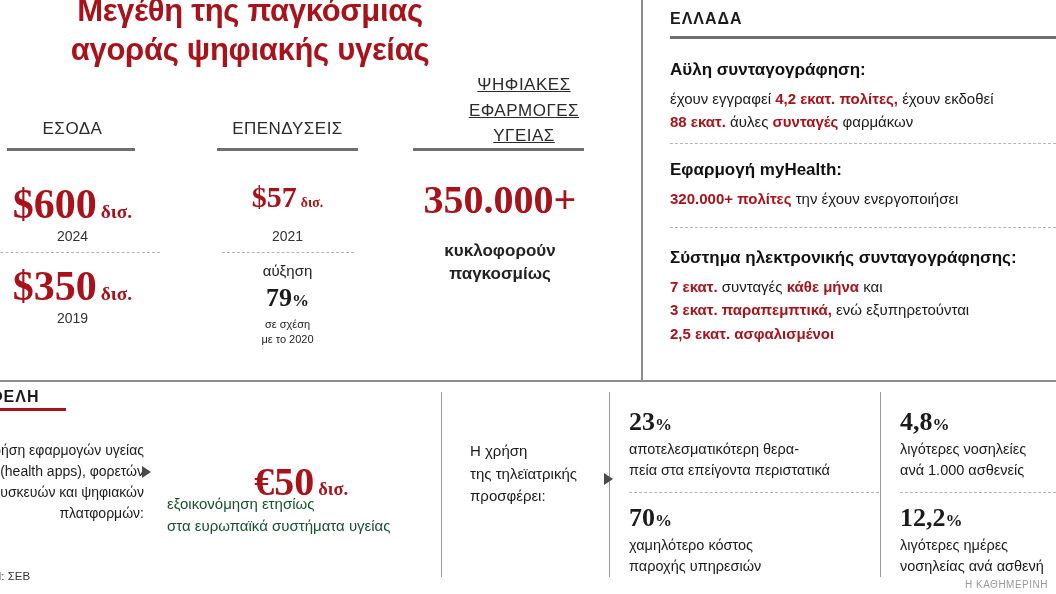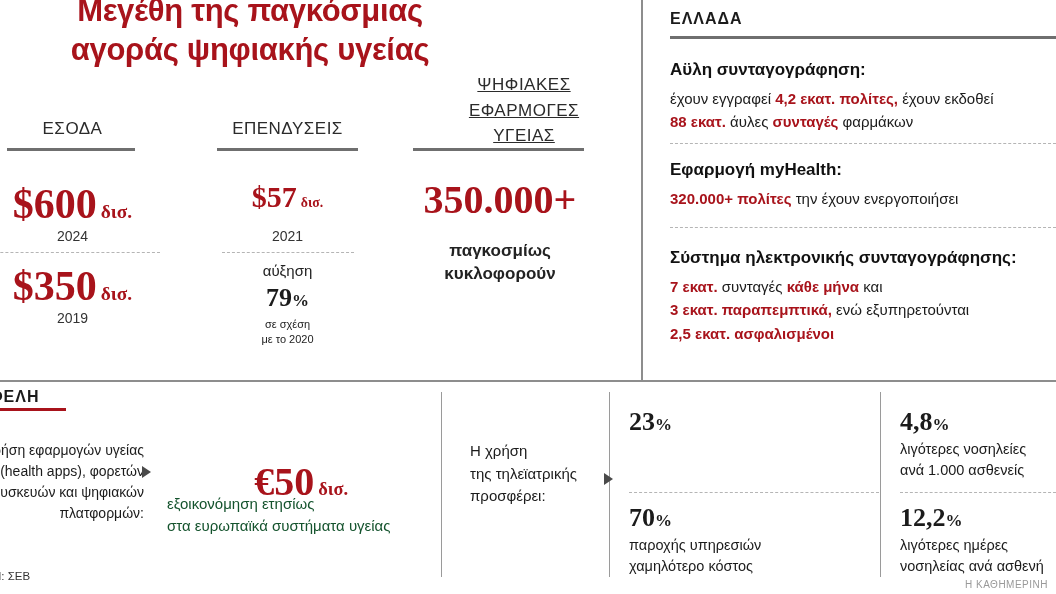--- a/index.html
+++ b/index.html
@@ -301,22 +301,22 @@
 
   <div class="col-head" style="left:424px; top:72px; width:200px; line-height:1.5;text-decoration:underline;">
     <div>ΨΗΦΙΑΚΕΣ</div>
     <div>ΕΦΑΡΜΟΓΕΣ</div>
     <div>ΥΓΕΙΑΣ</div>
   </div>
   <div class="col-rule" style="left:413px; top:148px; width:171px;"></div>
 
   <div class="bigfig" style="left:395px; top:176px; width:210px; font-size:40px;">350.000+</div>
   <div class="sub-note" style="left:395px; top:240px; width:210px; font-size:17px; font-weight:bold;">
+    <div>κυκλοφορούν</div>
     <div>παγκοσμίως</div>
-    <div>κυκλοφορούν</div>
   </div>
 
   <div id="vrule"></div>
   <div id="hrule-mid"></div>
 
   <div id="right-panel">
     <div class="panel-title" style="position:absolute; left:24px; top:10px;">ΕΛΛΑΔΑ</div>
     <div style="position:absolute; left:24px; top:36px; width:386px; height:3px; background:#6f6f6f;"></div>
 
     <div style="position:absolute; left:24px; top:60px; width:400px;">
@@ -378,42 +378,46 @@
     <div>της τηλεϊατρικής</div>
     <div>προσφέρει:</div>
   </div>
 
   <div class="arrow" style="left:604px; top:473px;"></div>
 
   <div class="stat" style="left:629px; top:408px; width:250px;">
     <div class="num">
       <span>23</span><span class="pct">%</span>
     </div>
+    <div class="lbl">
+      <div>αποτελεσματικότερη θερα-</div>
+      <div>πεία στα επείγοντα περιστατικά</div>
+    </div>
   </div>
 
   <div class="stat" style="left:900px; top:408px; width:160px;">
     <div class="num">
       <span>4,8</span><span class="pct">%</span>
     </div>
     <div class="lbl">
       <div>λιγότερες νοσηλείες</div>
       <div>ανά 1.000 ασθενείς</div>
     </div>
   </div>
 
   <div id="stat-dash-a"></div>
   <div id="stat-dash-b"></div>
 
   <div class="stat" style="left:629px; top:504px; width:250px;">
     <div class="num">
       <span>70</span><span class="pct">%</span>
     </div>
     <div class="lbl">
+      <div>χαμηλότερο κόστος</div>
       <div>παροχής υπηρεσιών</div>
-      <div>χαμηλότερο κόστος</div>
     </div>
   </div>
 
   <div class="stat" style="left:900px; top:504px; width:160px;">
     <div class="num">
       <span>12,2</span><span class="pct">%</span>
     </div>
     <div class="lbl faded">
       <div>λιγότερες ημέρες</div>
       <div>νοσηλείας ανά ασθενή</div>

